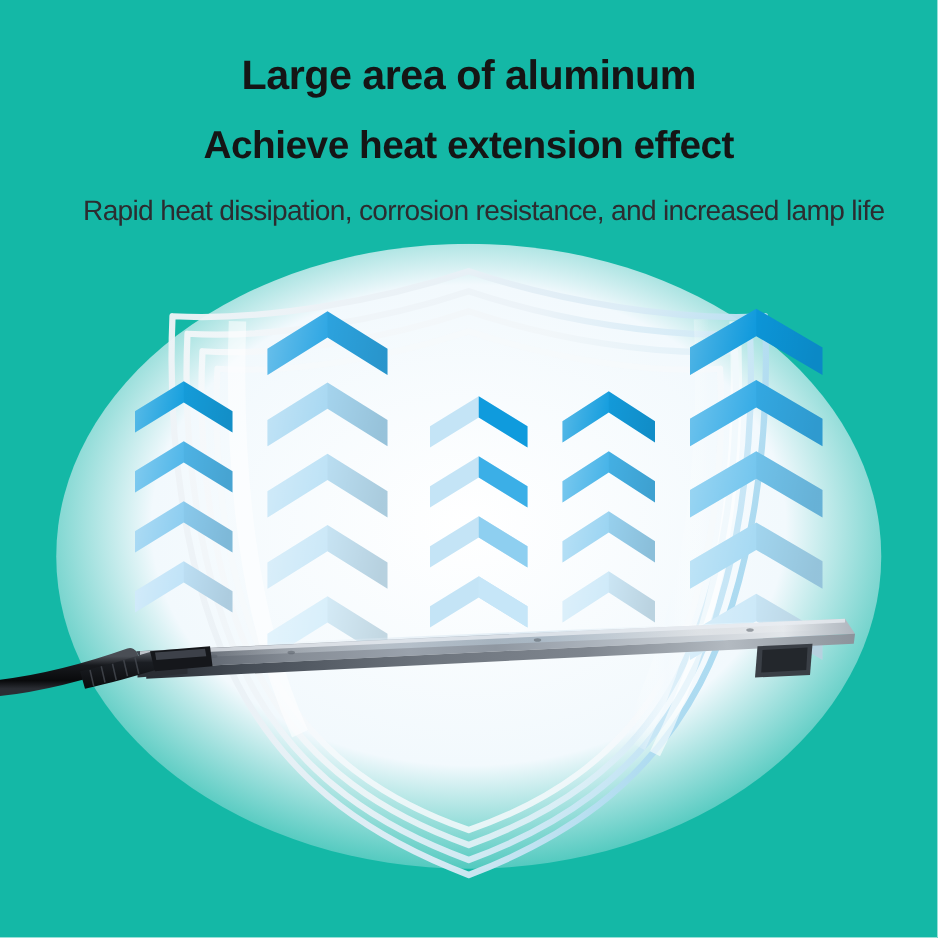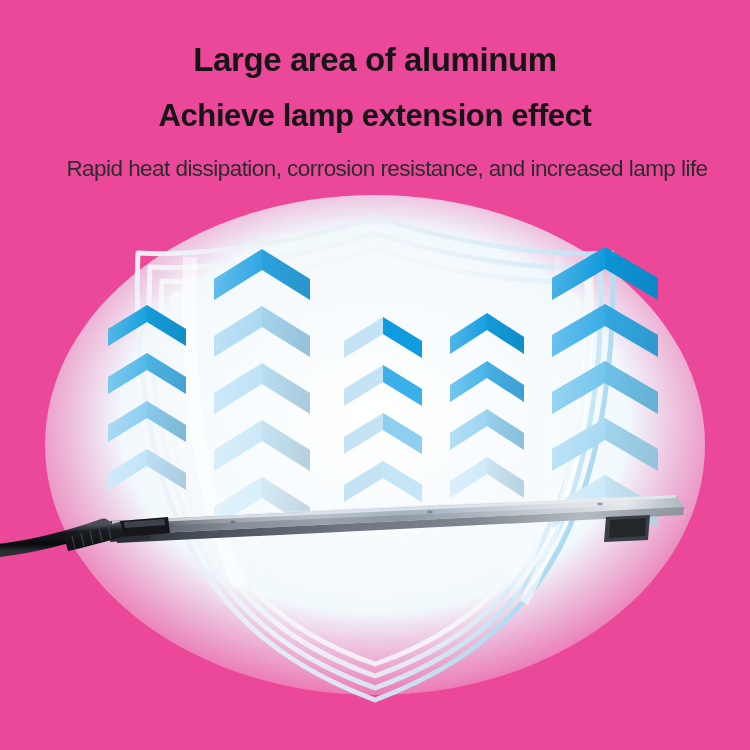--- a/index.html
+++ b/index.html
@@ -9,21 +9,21 @@
   }
   body {
     font-family: "Liberation Sans", sans-serif;
     -webkit-font-smoothing: antialiased;
   }
 
   #page {
     position: relative;
     width: 750px;
     height: 750px;
-    background: #ec4899;
+    background: #14b8a6;
     overflow: hidden;
   }
 
   
   .text-block {
     position: absolute;
     left: 0;
     top: 0;
     width: 750px;
     text-align: center;
@@ -86,21 +86,21 @@
     height: 520px;
   }
 </style>
 </head>
 <body>
 
 <div id="page">
 
   <div class="text-block">
     <div class="headline-1">Large area of aluminum</div>
-    <div class="headline-2">Achieve lamp extension effect</div>
+    <div class="headline-2">Achieve heat extension effect</div>
     <div class="subline">Rapid heat dissipation, corrosion resistance, and increased lamp life</div>
   </div>
 
   <div class="stage">
     <svg viewBox="0 0 750 520" xmlns="http://www.w3.org/2000/svg">
       <defs>
 
         <radialGradient id="gShieldGlow" cx="50%" cy="45%" r="62%">
           <stop offset="0%" stop-color="#ffffff" stop-opacity="1"></stop>
           <stop offset="62%" stop-color="#F2F9FD" stop-opacity="1"></stop>

